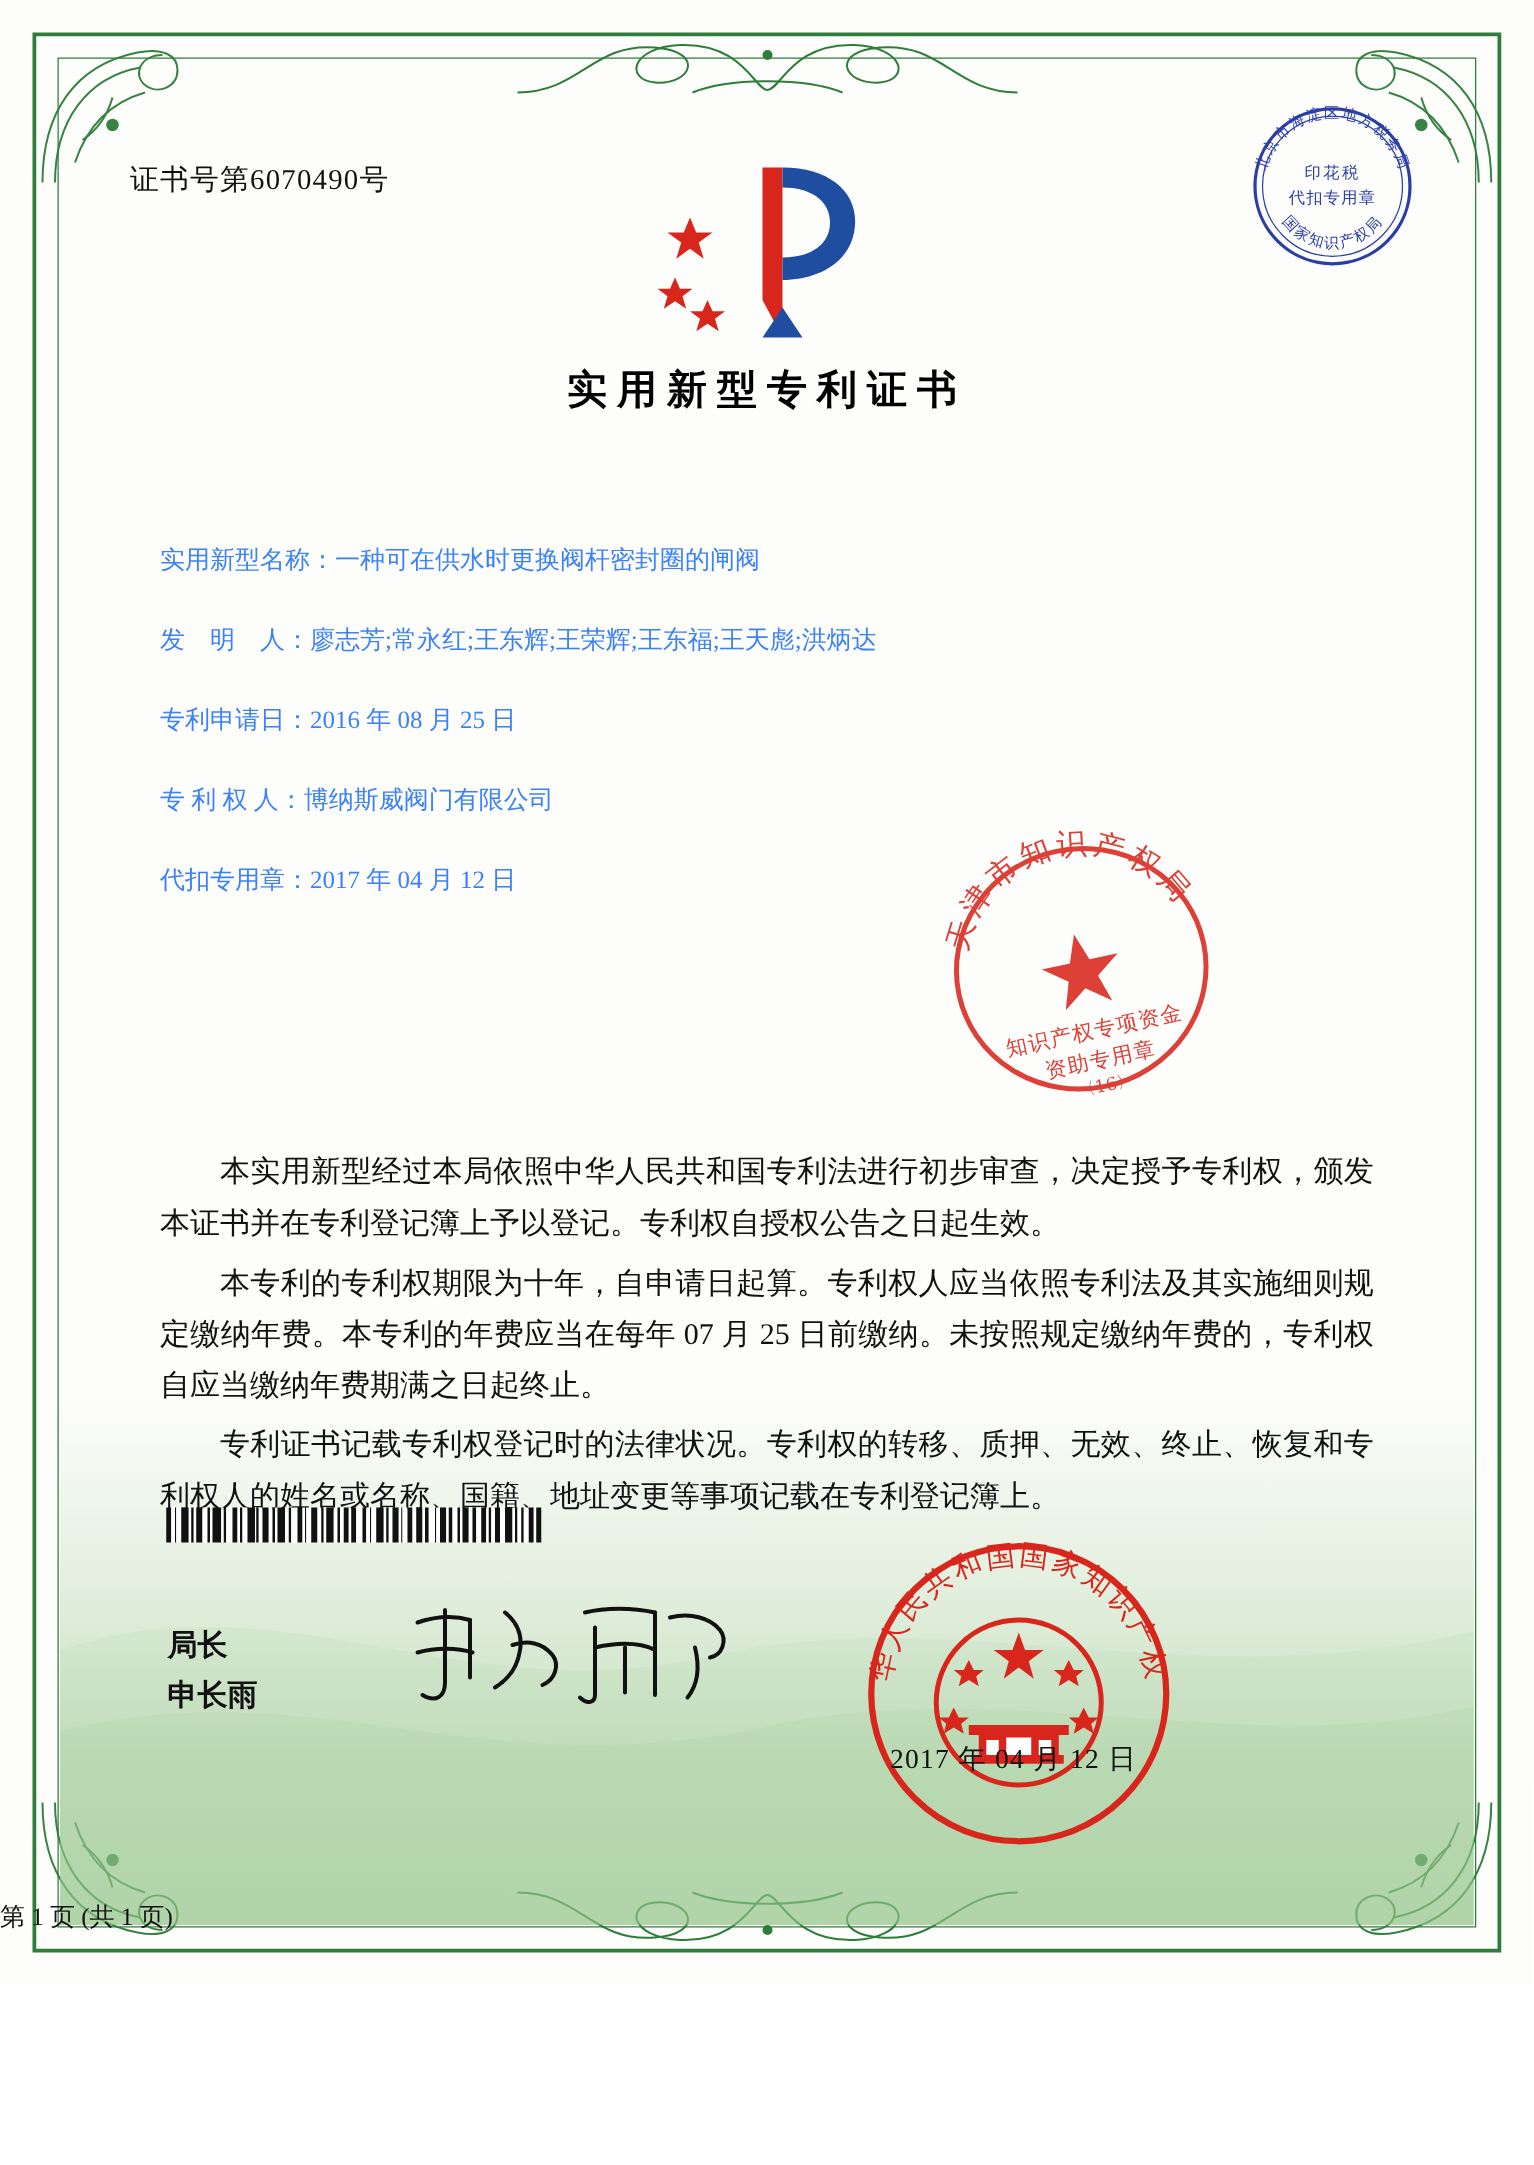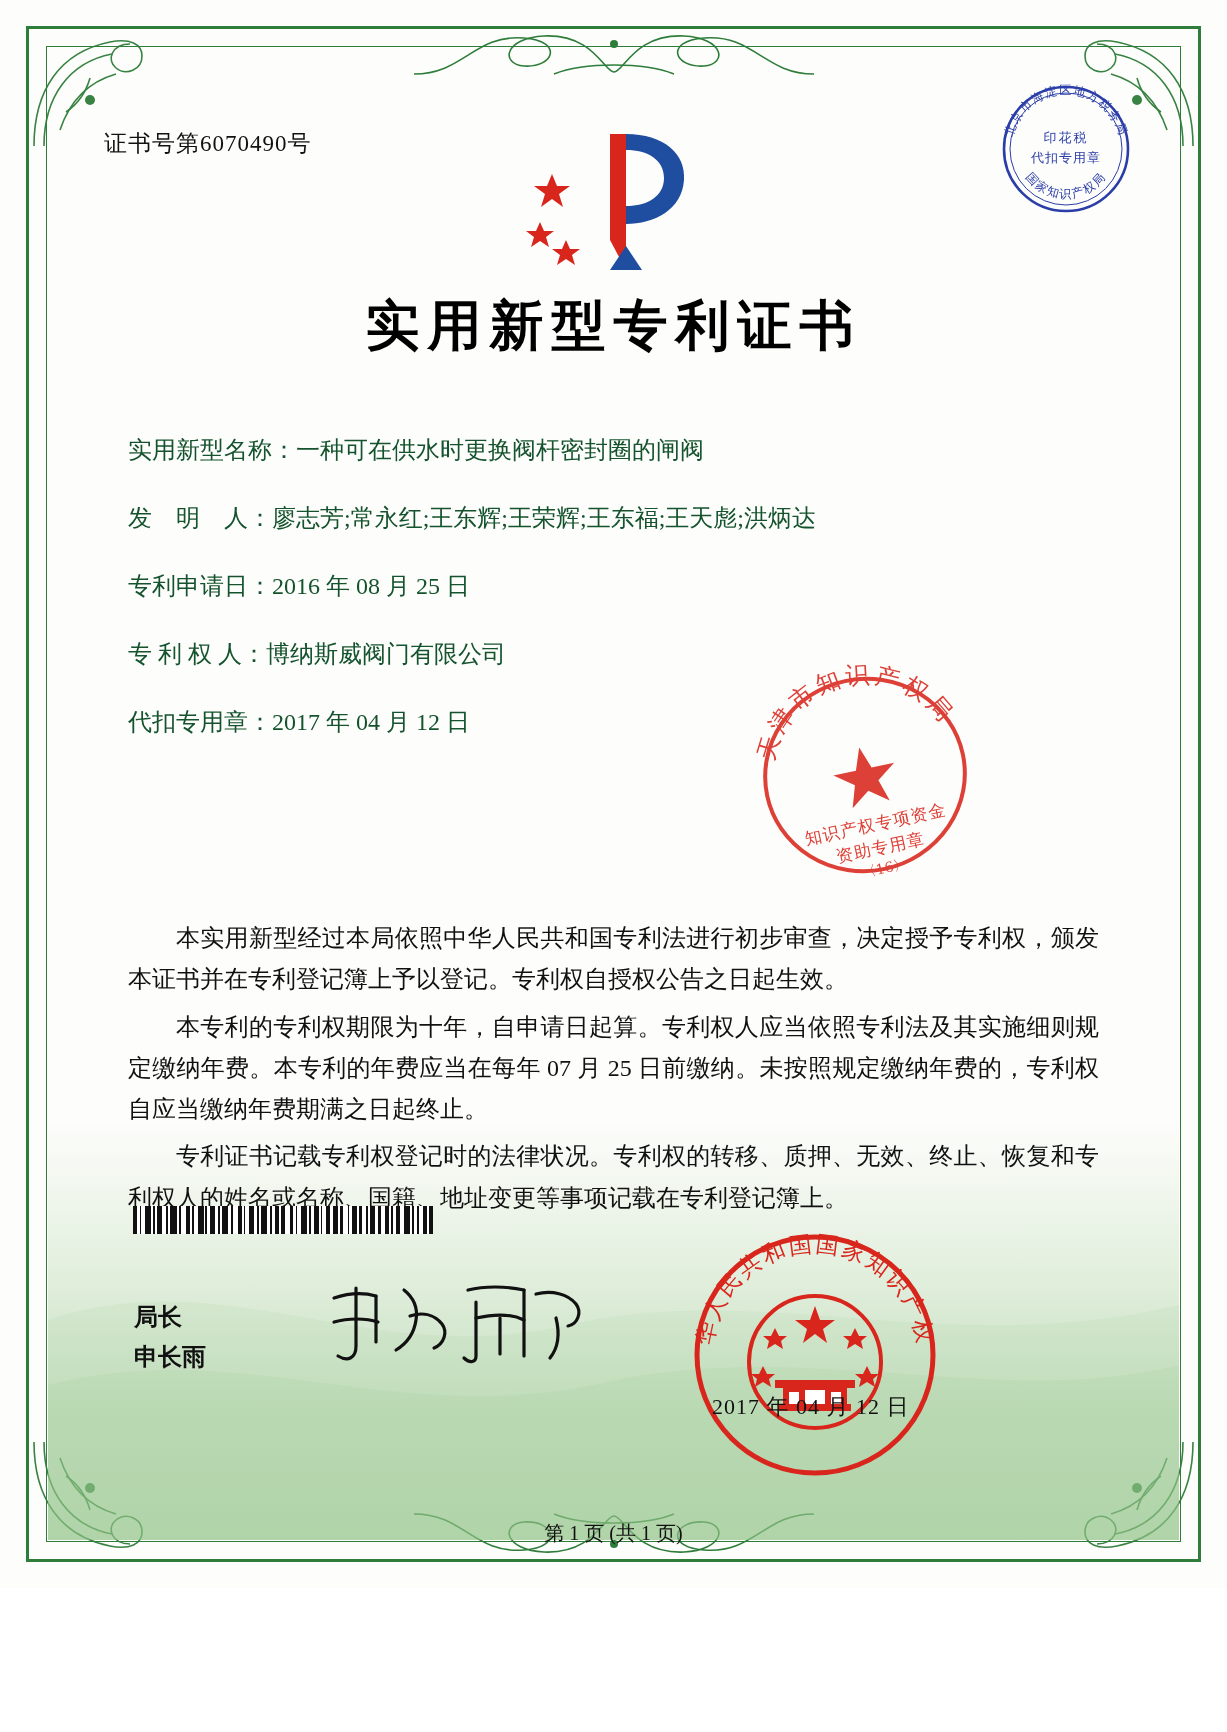--- a/index.html
+++ b/index.html
@@ -100,34 +100,34 @@
   .tax-stamp {
     position: absolute;
     right: 88px; top: 76px;
     width: 146px; height: 146px;
   }
 
   .main-title {
     position: absolute;
     left: 0; right: 0; top: 290px;
     text-align: center;
-    font-size: 54px;
+    font-size: 32px;
     font-weight: bold;
     letter-spacing: 8px;
     font-family: Liberation Sans, sans-serif;
     color: #000;
   }
 
   .fields {
     position: absolute;
     left: 128px; top: 438px;
     right: 110px;
-    font-size: 24px;
+    font-size: 20px;
     line-height: 1;
-    color: #14532d;
+    color: #3b82f6;
   }
   .field-row {
     margin-bottom: 44px;
     white-space: nowrap;
   }
   .f-label { display: inline-block; }
   .f-value { }
 
   .paras {
     position: absolute;
@@ -186,21 +186,20 @@
   .mid-seal {
     position: absolute;
     left: 745px; top: 655px;
     width: 240px; height: 240px;
     opacity: .88;
   }
 
   .footer {
     position: absolute;
     left: 0; right: 0; top: 1520px;
-    text-align: center;
     font-size: 20px;
     color: #111;
   }
 </style>
 </head>
 <body>
 
 <div class="page">
 
   <div class="border-outer"></div>

